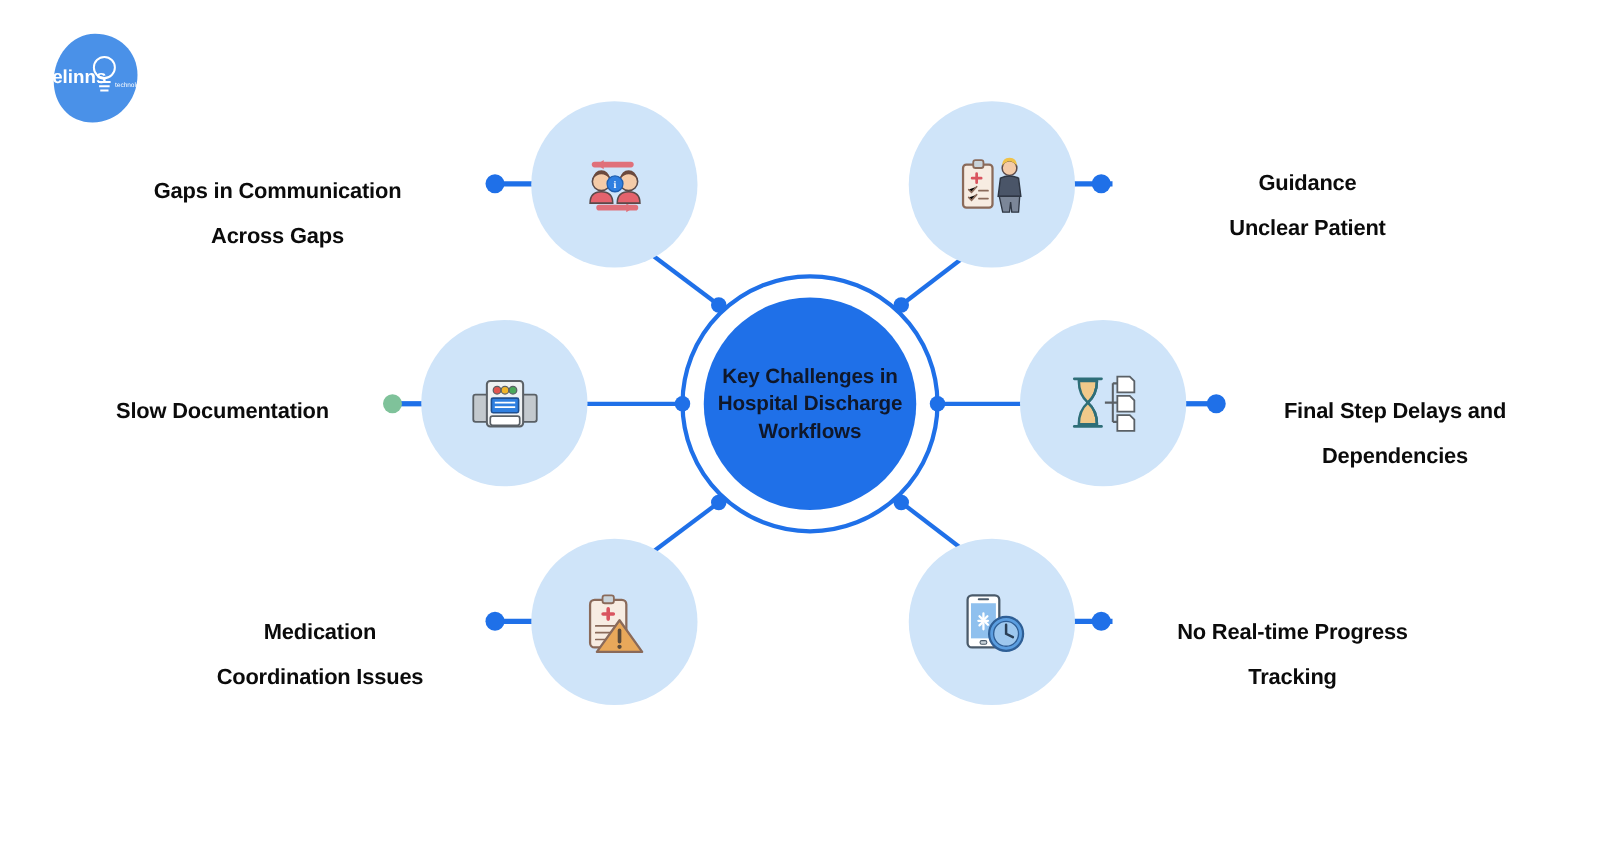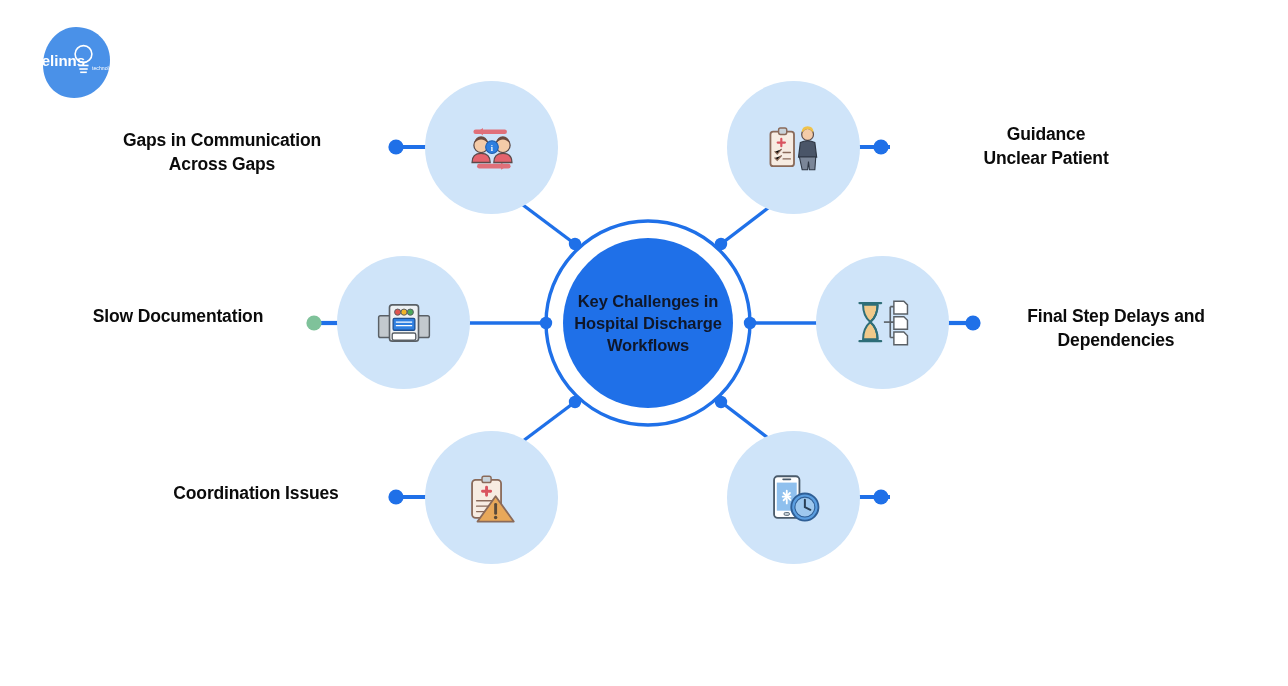--- a/index.html
+++ b/index.html
@@ -42,21 +42,21 @@
 
   .label{
     position:absolute;
     color:#0b0b0b;
     font-weight:bold;
     font-size:17.5px;
     line-height:24px;
     text-align:center;
     letter-spacing:-0.15px;
   }
-  .label span{display:block;}
+  .label span{display:block;margin-top:12px;}
 </style>
 </head>
 <body>
 
 <div id="stage">
 
   <svg id="wires" viewBox="0 0 1288 686">
     <g stroke="#1f70e8" stroke-width="3.4" fill="none">
 
       <line x1="575" y1="244" x2="523" y2="205"></line>
@@ -238,17 +238,22 @@
   <div class="label" style="left:48px;top:304px;width:260px;">
     <span>Slow Documentation</span>
   </div>
 
   <div class="label" style="left:988px;top:304px;width:256px;">
     <span>Final Step Delays and</span>
     <span>Dependencies</span>
   </div>
 
   <div class="label" style="left:136px;top:481px;width:240px;">
+    <span>Medication</span>
     <span>Coordination Issues</span>
   </div>
 
+  <div class="label" style="left:912px;top:481px;width:244px;">
+    <span>No Real-time Progress</span>
+    <span>Tracking</span>
+  </div>
 
 </div>
 
 </body></html>

